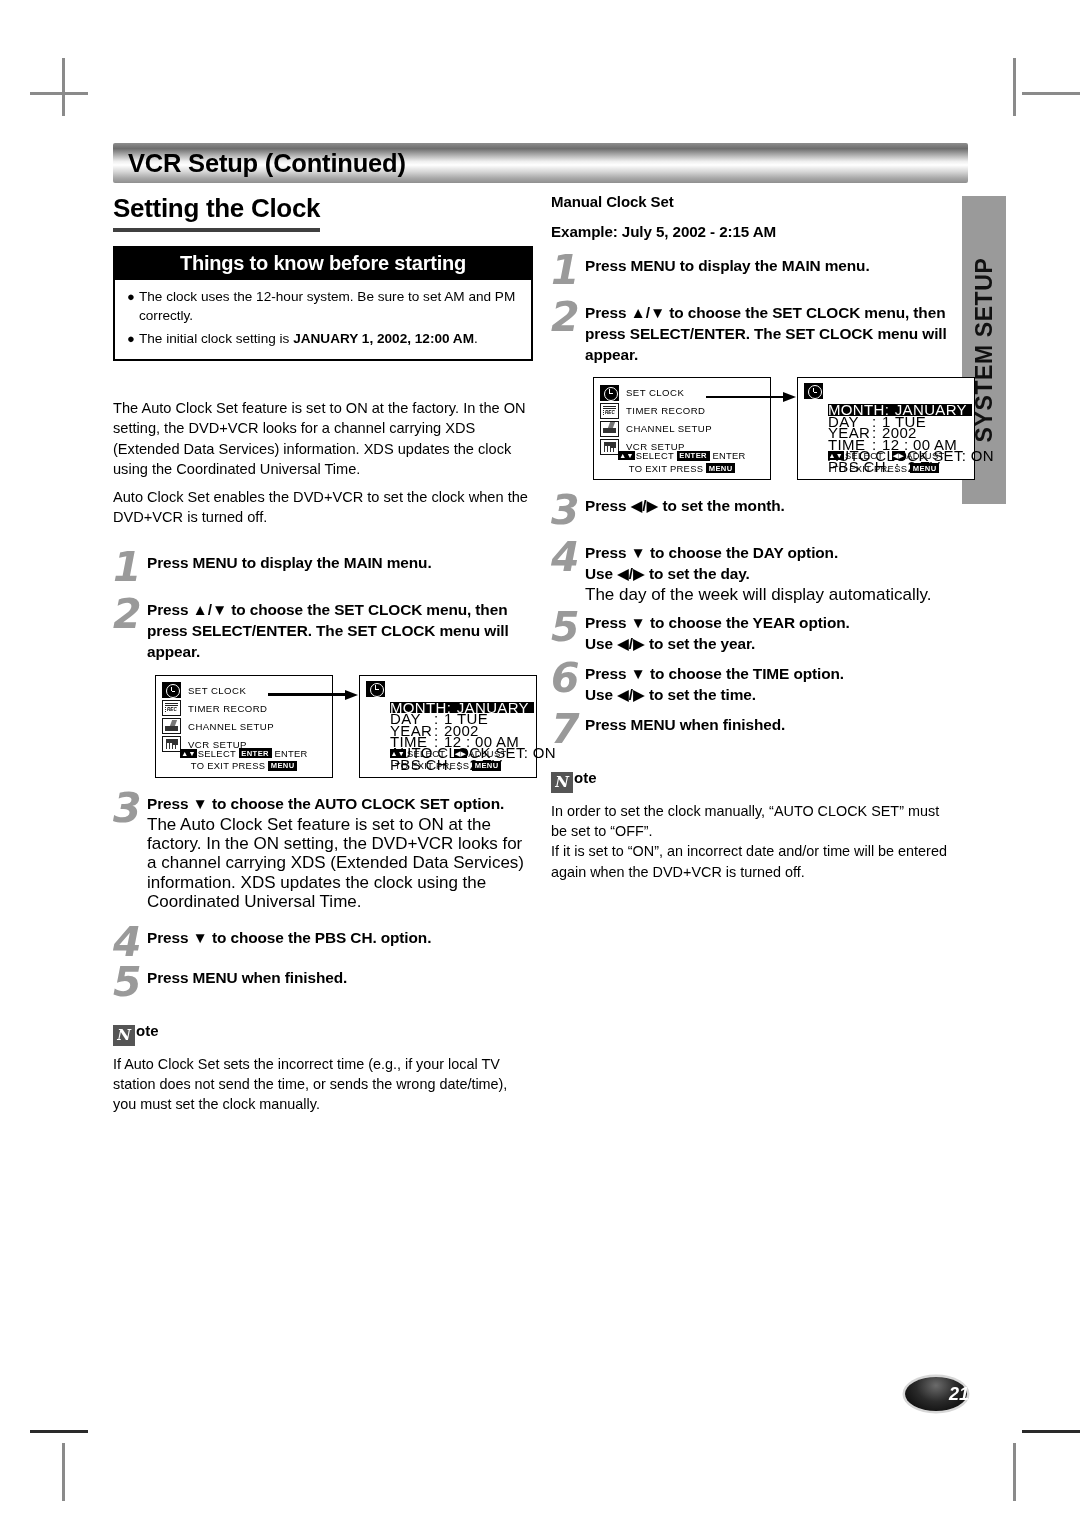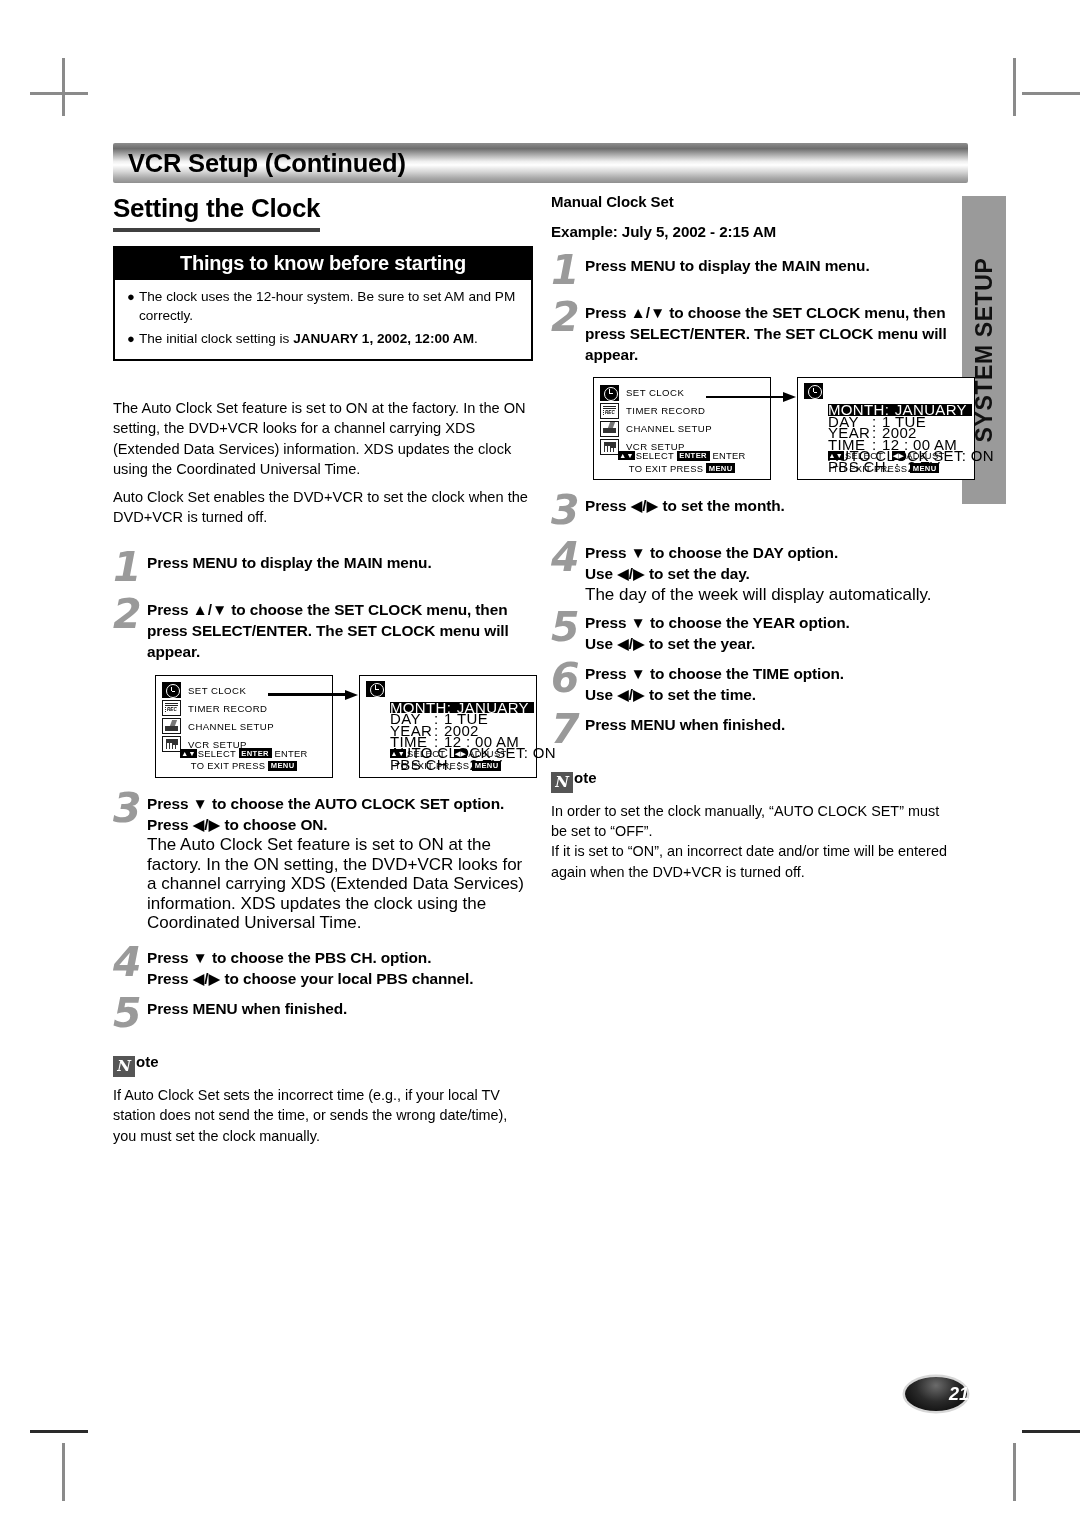--- a/index.html
+++ b/index.html
@@ -270,30 +270,28 @@
           <div class="l"><span class="arw">▲▼</span><span>SELECT</span> &nbsp; <span class="arw">◀▶</span><span>ADJUST</span></div>
           <div class="l"><span>TO  EXIT   PRESS</span> <span class="kbd">MENU</span></div>
         </div>
       </div>
     </div>
 
     <div class="step">
       <div class="num">3</div>
       <div class="txt">
         <div class="b">Press ▼ to choose the AUTO CLOCK SET option.</div>
-        <div class="b">Press ◀/▶ to choose ON.</div>
         <div class="n">The Auto Clock Set feature is set to ON at the factory. In the ON setting, the DVD+VCR looks for a channel carrying XDS (Extended Data Services) information. XDS updates the clock using the Coordinated Universal Time.</div>
       </div>
     </div>
 
     <div class="step">
       <div class="num">4</div>
       <div class="txt">
         <div class="b">Press ▼ to choose the PBS CH. option.</div>
-        <div class="b">Press ◀/▶ to choose your local PBS channel.</div>
       </div>
     </div>
 
     <div class="step tiny">
       <div class="num">5</div>
       <div class="txt">
           <div class="b">Press MENU when finished.</div>
         </div>
     </div>
 

